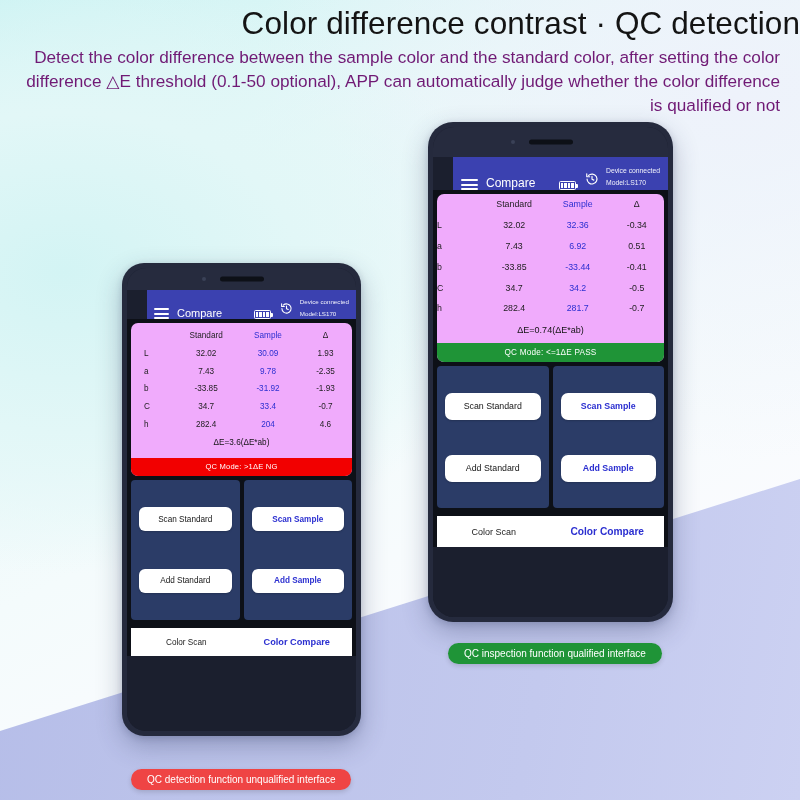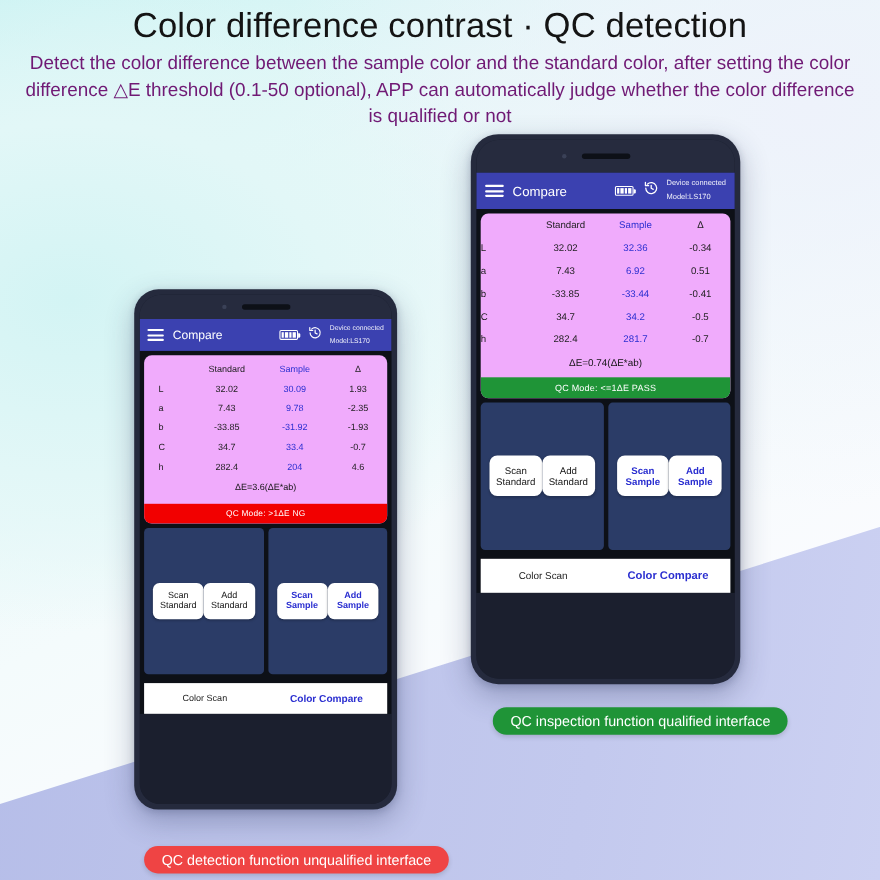--- a/index.html
+++ b/index.html
@@ -32,21 +32,21 @@
   }
   .bg-diag-sheen {
     position: absolute; left: 0; top: 0; width: 800px; height: 800px;
     background: linear-gradient(180deg, rgba(255,255,255,0.30) 0%, rgba(255,255,255,0.0) 30%);
     clip-path: polygon(0 731px, 800px 479px, 800px 800px, 0 800px);
   }
 
   
   .head-wrap {
     position: absolute; left: 0; top: 0; width: 800px;
-    text-align: center;
+    text-align: right;
     z-index: 6;
   }
   .title {
     font-size: 31.5px;
     font-weight: 400;
     color: #141414;
     letter-spacing: 0.1px;
     padding-top: 4px;
     line-height: 1.22;
     white-space: nowrap;
@@ -96,24 +96,25 @@
     position: absolute; left: 50%; top: 50%;
     transform: translate(-50%, -50%) translateX(-38px);
     width: 4px; height: 4px; border-radius: 50%;
     background: #3a4157;
   }
 
   
   .appbar {
     flex: 0 0 auto;
     background: #3b41b0;
-    display: flex; align-items: center;
+    display: flex; align-items: flex-end;
     padding: 0 7px;
     height: 29px;
     position: relative;
+    margin-left: 20px;
   }
   .phone.large .appbar { height: 33px; padding: 0 8px; }
 
   .hamburger { width: 15px; display: flex; flex-direction: column; gap: 2.5px; flex: 0 0 auto; }
   .hamburger i { display: block; height: 2px; background: #ffffff; border-radius: 1px; }
   .phone.large .hamburger { width: 17px; }
 
   .appbar-title {
     color: #ffffff; font-size: 11px; margin-left: 8px; flex: 0 0 auto; white-space: nowrap;
   }
@@ -191,21 +192,21 @@
   .qc-bar.pass { background: #1f9437; }
 
   
   .actions {
     flex: 1 1 auto;
     display: flex; gap: 4px; min-height: 0;
   }
   .pane {
     flex: 1 1 0; background: #2b3c67;
     border-radius: 4px;
-    display: flex; flex-direction: row;
+    display: flex; flex-direction: column;
     justify-content: space-around;
     align-items: center;
     padding: 9px 8px;
   }
   .pill {
     width: 100%;
     background: #ffffff;
     border-radius: 6px;
     text-align: center;
     font-size: 8.2px;
@@ -233,21 +234,21 @@
   .bottomnav .nav-item.active { color: #2b2fd0; font-weight: bold; font-size: 9.2px; }
   .phone.large .bottomnav .nav-item.active { font-size: 10.2px; }
 
   .homebar { flex: 1 1 auto; background: #1b1f2e; }
 
   
   .caption {
     position: absolute;
     border-radius: 14px;
     color: #ffffff;
-    font-size: 13px;
+    font-size: 10px;
     padding: 5px 16px;
     white-space: nowrap;
     z-index: 7;
     box-shadow: 0 2px 5px rgba(0,0,0,0.15);
   }
   .caption.grey { background: #ef4444; left: 131px; top: 769px; }
   .caption.green { background: #1f9437; left: 448px; top: 643px; }
 </style>
 </head>
 <body>

